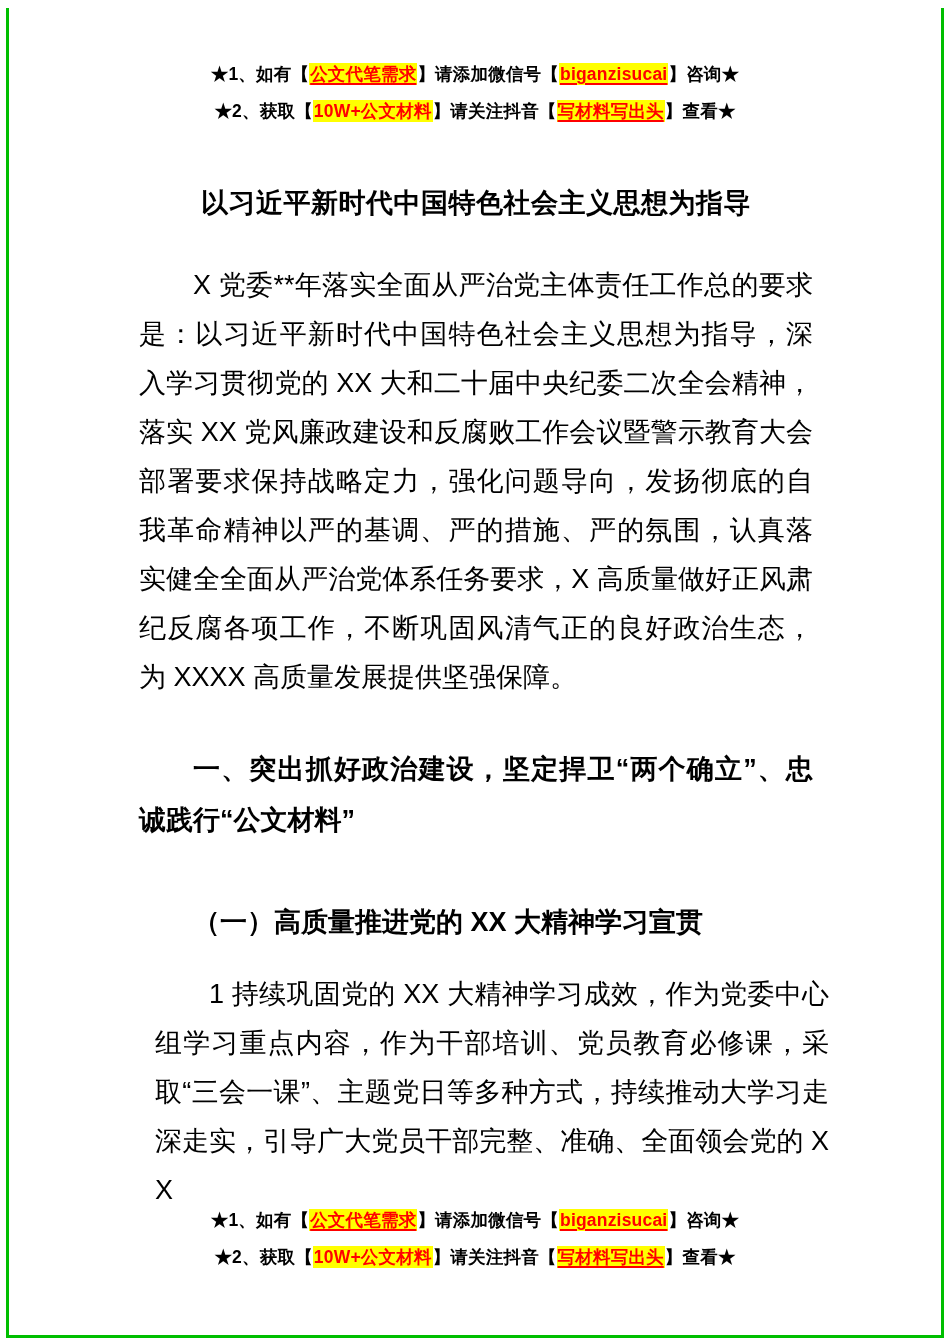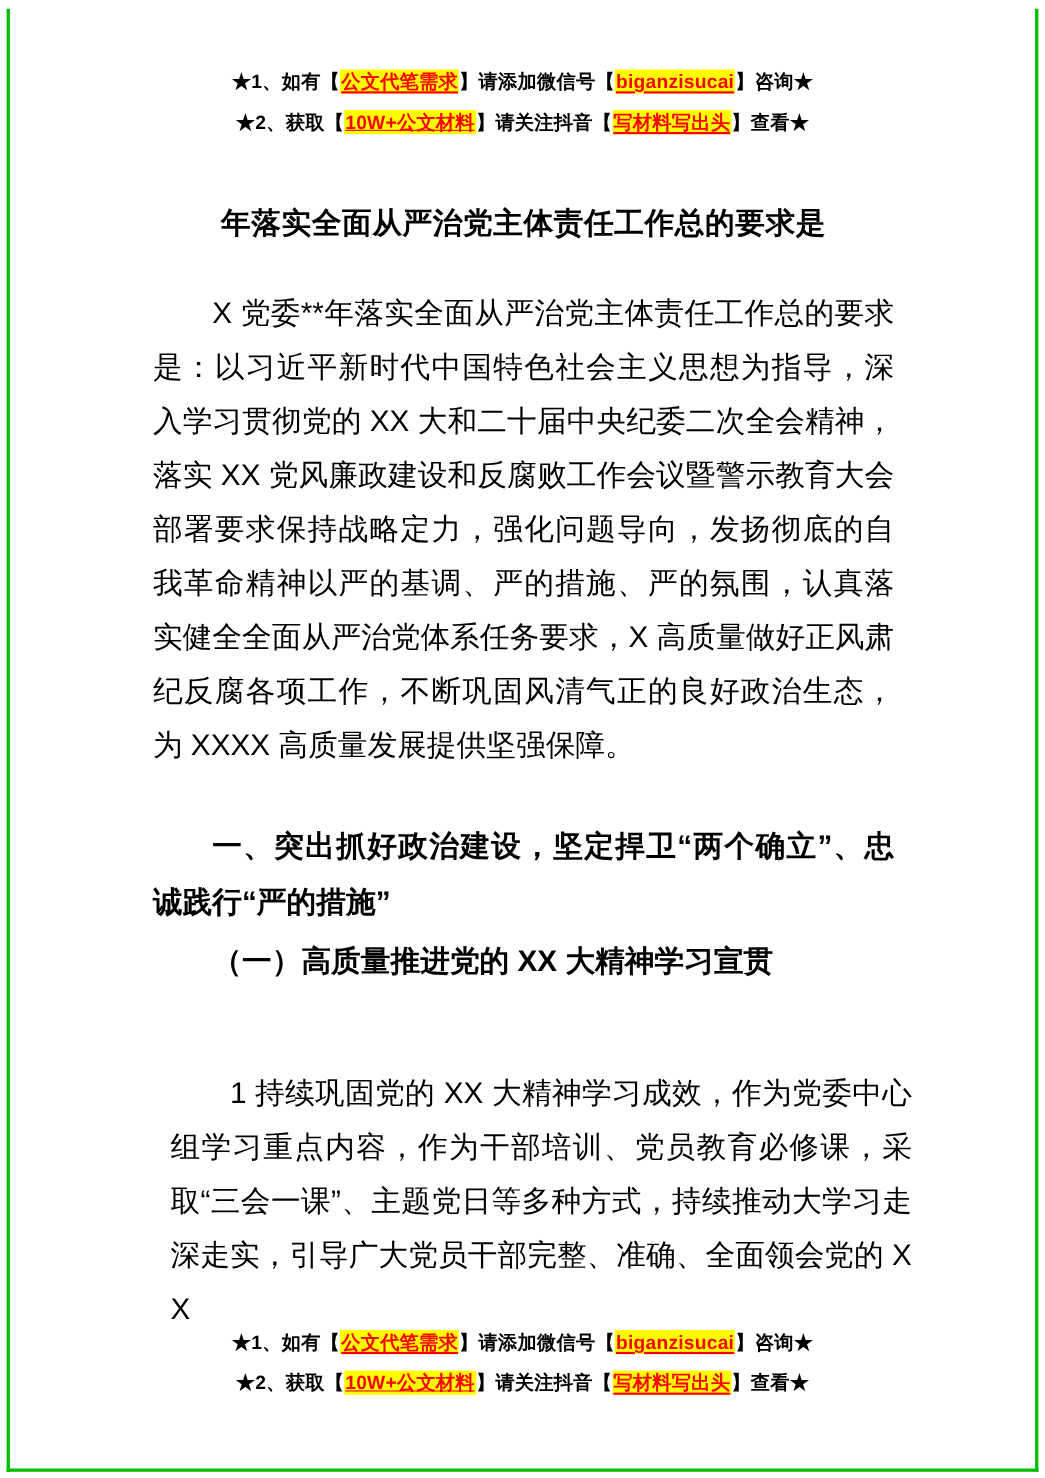--- a/index.html
+++ b/index.html
@@ -25,21 +25,20 @@
     line-height:37px;
     letter-spacing:0.2px;
     white-space:nowrap;
   }
   .notice-top    { top:56px; }
   .notice-bottom { top:1202px; }
   .hl {
     background:#ffff00;
     color:#ff0000;
     padding:1px 1px;
-    text-decoration:underline;
   }
   .hl-u {
     text-decoration:underline;
     text-decoration-color:#ff0000;
     text-decoration-thickness:1.5px;
     text-underline-offset:3px;
   }
   .blk-u {
     text-decoration-color:#000000;
     text-decoration-thickness:1.5px;
@@ -63,45 +62,45 @@
   .p1 { top:261px; }
   .p2 { top:970px;margin-left:16px; }
   .heading {
     position:absolute; left:139px; width:674px;
     font-size:27px; font-weight:bold;
     text-align:justify;
     text-indent:2em;
     word-break:break-all;
   }
   .h1 { top:744px; line-height:51px; }
-  .h2 { top:854px; line-height:40px; }
+  .h2 { top:902px; line-height:40px; }
 </style>
 </head>
 <body>
 
 <div id="page">
 
   <div class="edge edge-left"></div>
   <div class="edge edge-right"></div>
   <div class="edge edge-bottom"></div>
 
   <div class="notice notice-top">
     <div>
       <span>★1、如有【</span><span class="hl hl-u">公文代笔需求</span><span>】请</span><span class="blk-u">添加</span><span>微信号【</span><span class="hl hl-u">biganzisucai</span><span>】咨询★</span>
     </div>
     <div>
       <span>★2、获取【</span><span class="hl">10W+公文材料</span><span>】请</span><span class="blk-u">关注</span><span>抖音【</span><span class="hl hl-u">写材料写出头</span><span>】查看★</span>
     </div>
   </div>
 
-  <div class="doc-title">年落实全面从严治党主体责任工作总的要求是</div>
+  <div class="doc-title">以习近平新时代中国特色社会主义思想为指导</div>
 
   <div class="para p1">X 党委**年落实全面从严治党主体责任工作总的要求是：以习近平新时代中国特色社会主义思想为指导，深入学习贯彻党的 XX 大和二十届中央纪委二次全会精神，落实 XX 党风廉政建设和反腐败工作会议暨警示教育大会部署要求保持战略定力，强化问题导向，发扬彻底的自我革命精神以严的基调、严的措施、严的氛围，认真落实健全全面从严治党体系任务要求，X 高质量做好正风肃纪反腐各项工作，不断巩固风清气正的良好政治生态，为 XXXX 高质量发展提供坚强保障。</div>
 
-  <div class="heading h1">一、突出抓好政治建设，坚定捍卫“两个确立”、忠诚践行“严的措施”</div>
+  <div class="heading h1">一、突出抓好政治建设，坚定捍卫“两个确立”、忠诚践行“公文材料”</div>
 
   <div class="heading h2">（一）高质量推进党的 XX 大精神学习宣贯</div>
 
   <div class="para p2">1 持续巩固党的 XX 大精神学习成效，作为党委中心组学习重点内容，作为干部培训、党员教育必修课，采取“三会一课”、主题党日等多种方式，持续推动大学习走深走实，引导广大党员干部完整、准确、全面领会党的 XX</div>
 
   <div class="notice notice-bottom">
     <div>
       <span>★1、如有【</span><span class="hl hl-u">公文代笔需求</span><span>】请</span><span class="blk-u">添加</span><span>微信号【</span><span class="hl hl-u">biganzisucai</span><span>】咨询★</span>
     </div>
     <div>

